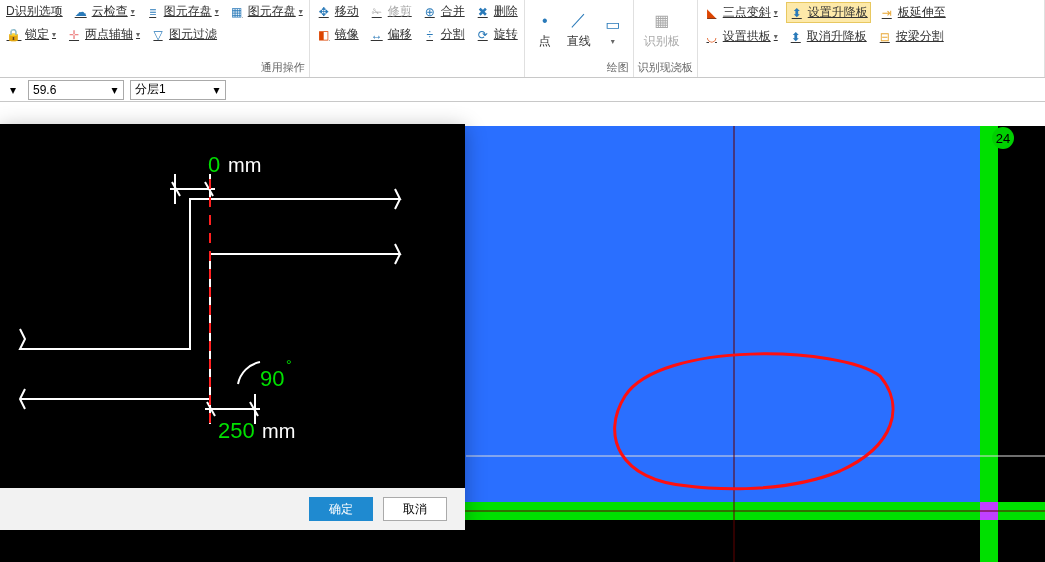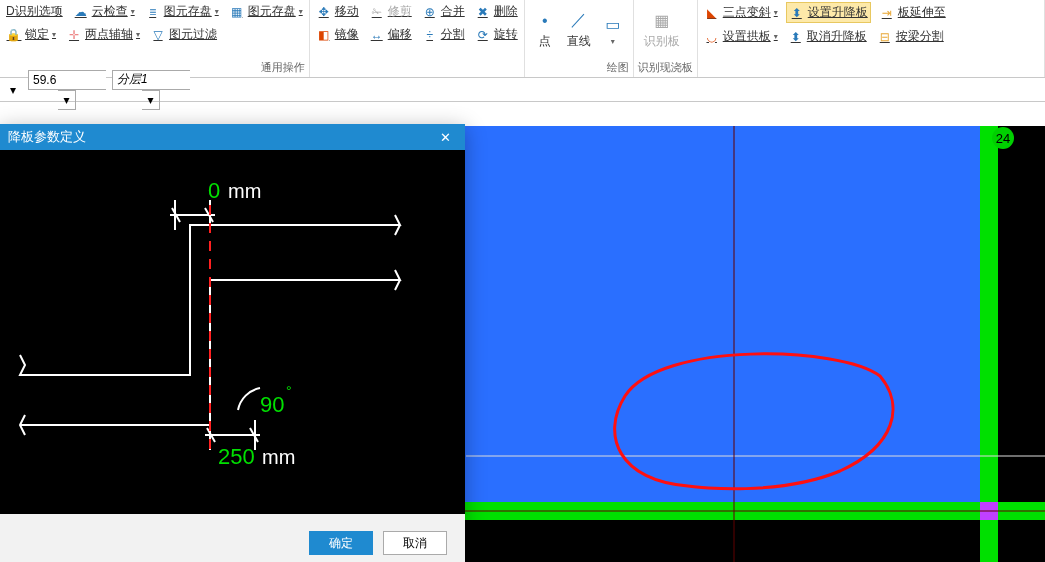--- a/index.html
+++ b/index.html
@@ -16,36 +16,36 @@
   .caret { font-size: 8px; color: #666; }
   .ico { width: 16px; height: 16px; display: inline-flex; align-items: center; justify-content: center; font-size: 12px; }
   .big-btn { display: flex; flex-direction: column; align-items: center; justify-content: center; gap: 2px; padding: 2px 6px; cursor: pointer; }
   .big-btn .ico { width: 20px; height: 20px; font-size: 16px; }
   .big-row { display: flex; }
 
   
   .secondary { height: 24px; background: #fff; border-bottom: 1px solid #c8c8c8; display: flex; align-items: center; gap: 6px; padding-left: 4px; font-size: 12px; }
   .secondary select, .secondary input { height: 20px; font-size: 12px; border: 1px solid #aaa; background: #fff; }
   .dd-arrow { width: 18px; text-align: center; }
-  .sec-dd { display: flex; align-items: center; flex-direction: column; }
+  .sec-dd { display: flex; align-items: center; }
   .sec-dd input { border-right: none; padding: 0 4px; }
   .sec-dd .dd-arrow { border: 1px solid #aaa; border-left: none; height: 20px; line-height: 18px; cursor: pointer; }
 
   
   .main { position: relative; height: 460px; background: #000; margin-top: 24px; }
   .canvas-svg { position: absolute; inset: 0; width: 100%; height: 100%; }
 
   
   .dialog { position: absolute; top: 124px; left: 0; width: 465px; background: #fff; box-shadow: 0 4px 20px rgba(0,0,0,.3); }
   .dialog-title { background: #1f8ad0; color: #fff; display: flex; align-items: center; justify-content: space-between; height: 26px; padding: 0 8px; font-size: 13px; }
   .dialog-close { cursor: pointer; padding: 0 6px; }
   .dialog-body { background: #000; height: 364px; position: relative; }
   .dialog-body svg { width: 100%; height: 100%; }
   .dialog-note { position: absolute; bottom: 10px; left: 18px; color: #fff; font-size: 19px; font-family: SimSun, serif; }
-  .dialog-footer { background: #f2f2f2; height: 58px; display: flex; align-items: center; justify-content: flex-end; gap: 10px; padding-right: 18px; }
+  .dialog-footer { background: #f2f2f2; height: 42px; display: flex; align-items: center; justify-content: flex-end; gap: 10px; padding-right: 18px; }
   .btn { min-width: 64px; height: 24px; font-size: 12px; border: 1px solid #aaa; background: #fff; cursor: pointer; }
   .btn.primary { background: #1f8ad0; color: #fff; border-color: #1f8ad0; }
 </style>
 </head>
 <body>
 
 <div class="ribbon">
 
   <div class="ribbon-group">
     <div class="rows">
@@ -194,21 +194,21 @@
   </div>
 </div>
 
 <div class="secondary">
   <span class="dd-arrow">▾</span>
   <div class="sec-dd">
     <input style="width: 78px;" value="59.6">
     <span class="dd-arrow">▾</span>
   </div>
   <div class="sec-dd">
-    <input style="width: 78px; font-style: italic;" value="分层1">
+    <input style="width: 78px;" value="分层1">
     <span class="dd-arrow">▾</span>
   </div>
 </div>
 
 <div class="main">
   <svg class="canvas-svg" viewBox="0 0 1045 460">
 
     <rect x="384" y="0" width="601" height="376" fill="#2a6fff"></rect>
 
     <rect x="384" y="376" width="661" height="18" fill="#00e000"></rect>
@@ -228,24 +228,20 @@
       <text x="399" y="17" text-anchor="middle" font-size="13" fill="#000">23</text>
     </g>
     <g>
       <circle cx="1003" cy="12" r="11" fill="#00d000"></circle>
       <text x="1003" y="17" text-anchor="middle" font-size="13" fill="#000">24</text>
     </g>
   </svg>
 </div>
 
 <div class="dialog">
-  <div class="dialog-title">
-    <span>降板参数定义</span>
-    <span class="dialog-close">✕</span>
-  </div>
   <div class="dialog-body">
     <svg viewBox="0 0 465 364">
 
       <g stroke="#fff" stroke-width="2" fill="none">
 
         <polyline points="20,205 25,215 20,225 190,225 190,75 400,75 395,65 400,75 395,85"></polyline>
         <polyline points="20,275 25,265 20,275 25,285"></polyline>
         <line x1="20" y1="275" x2="210" y2="275"></line>
         <polyline points="210,275 210,130 400,130 395,120 400,130 395,140"></polyline>
 

